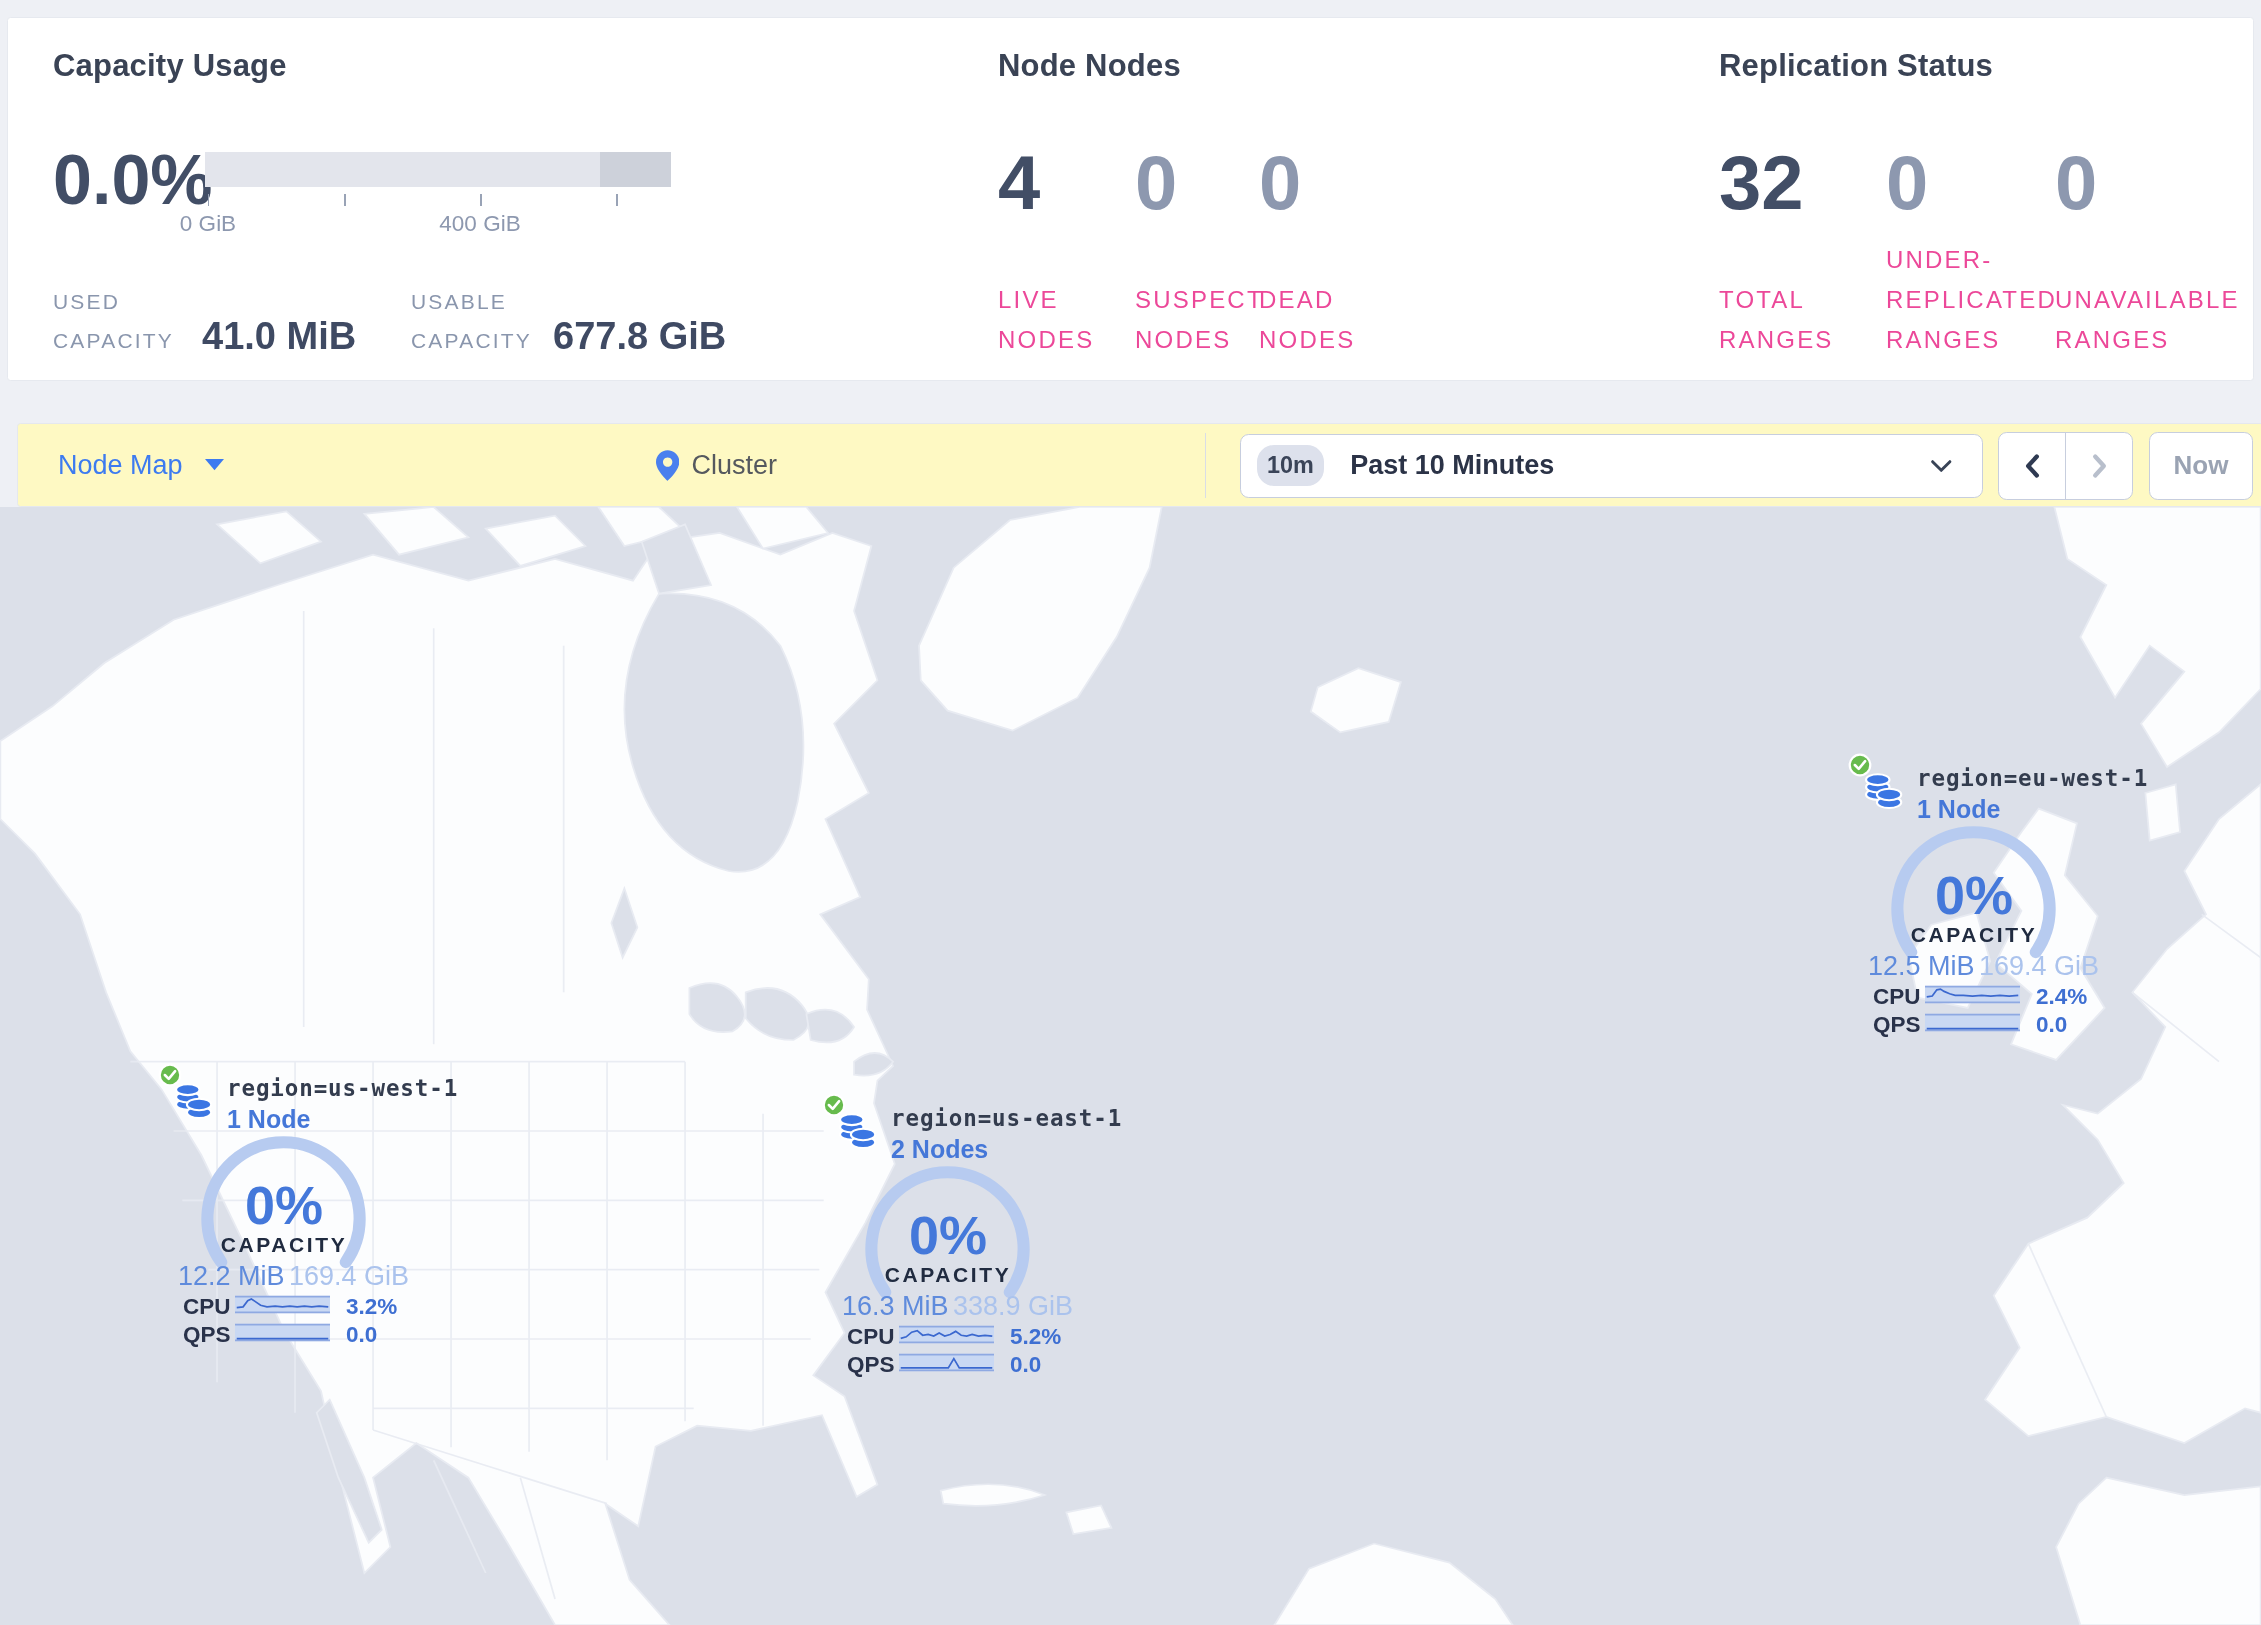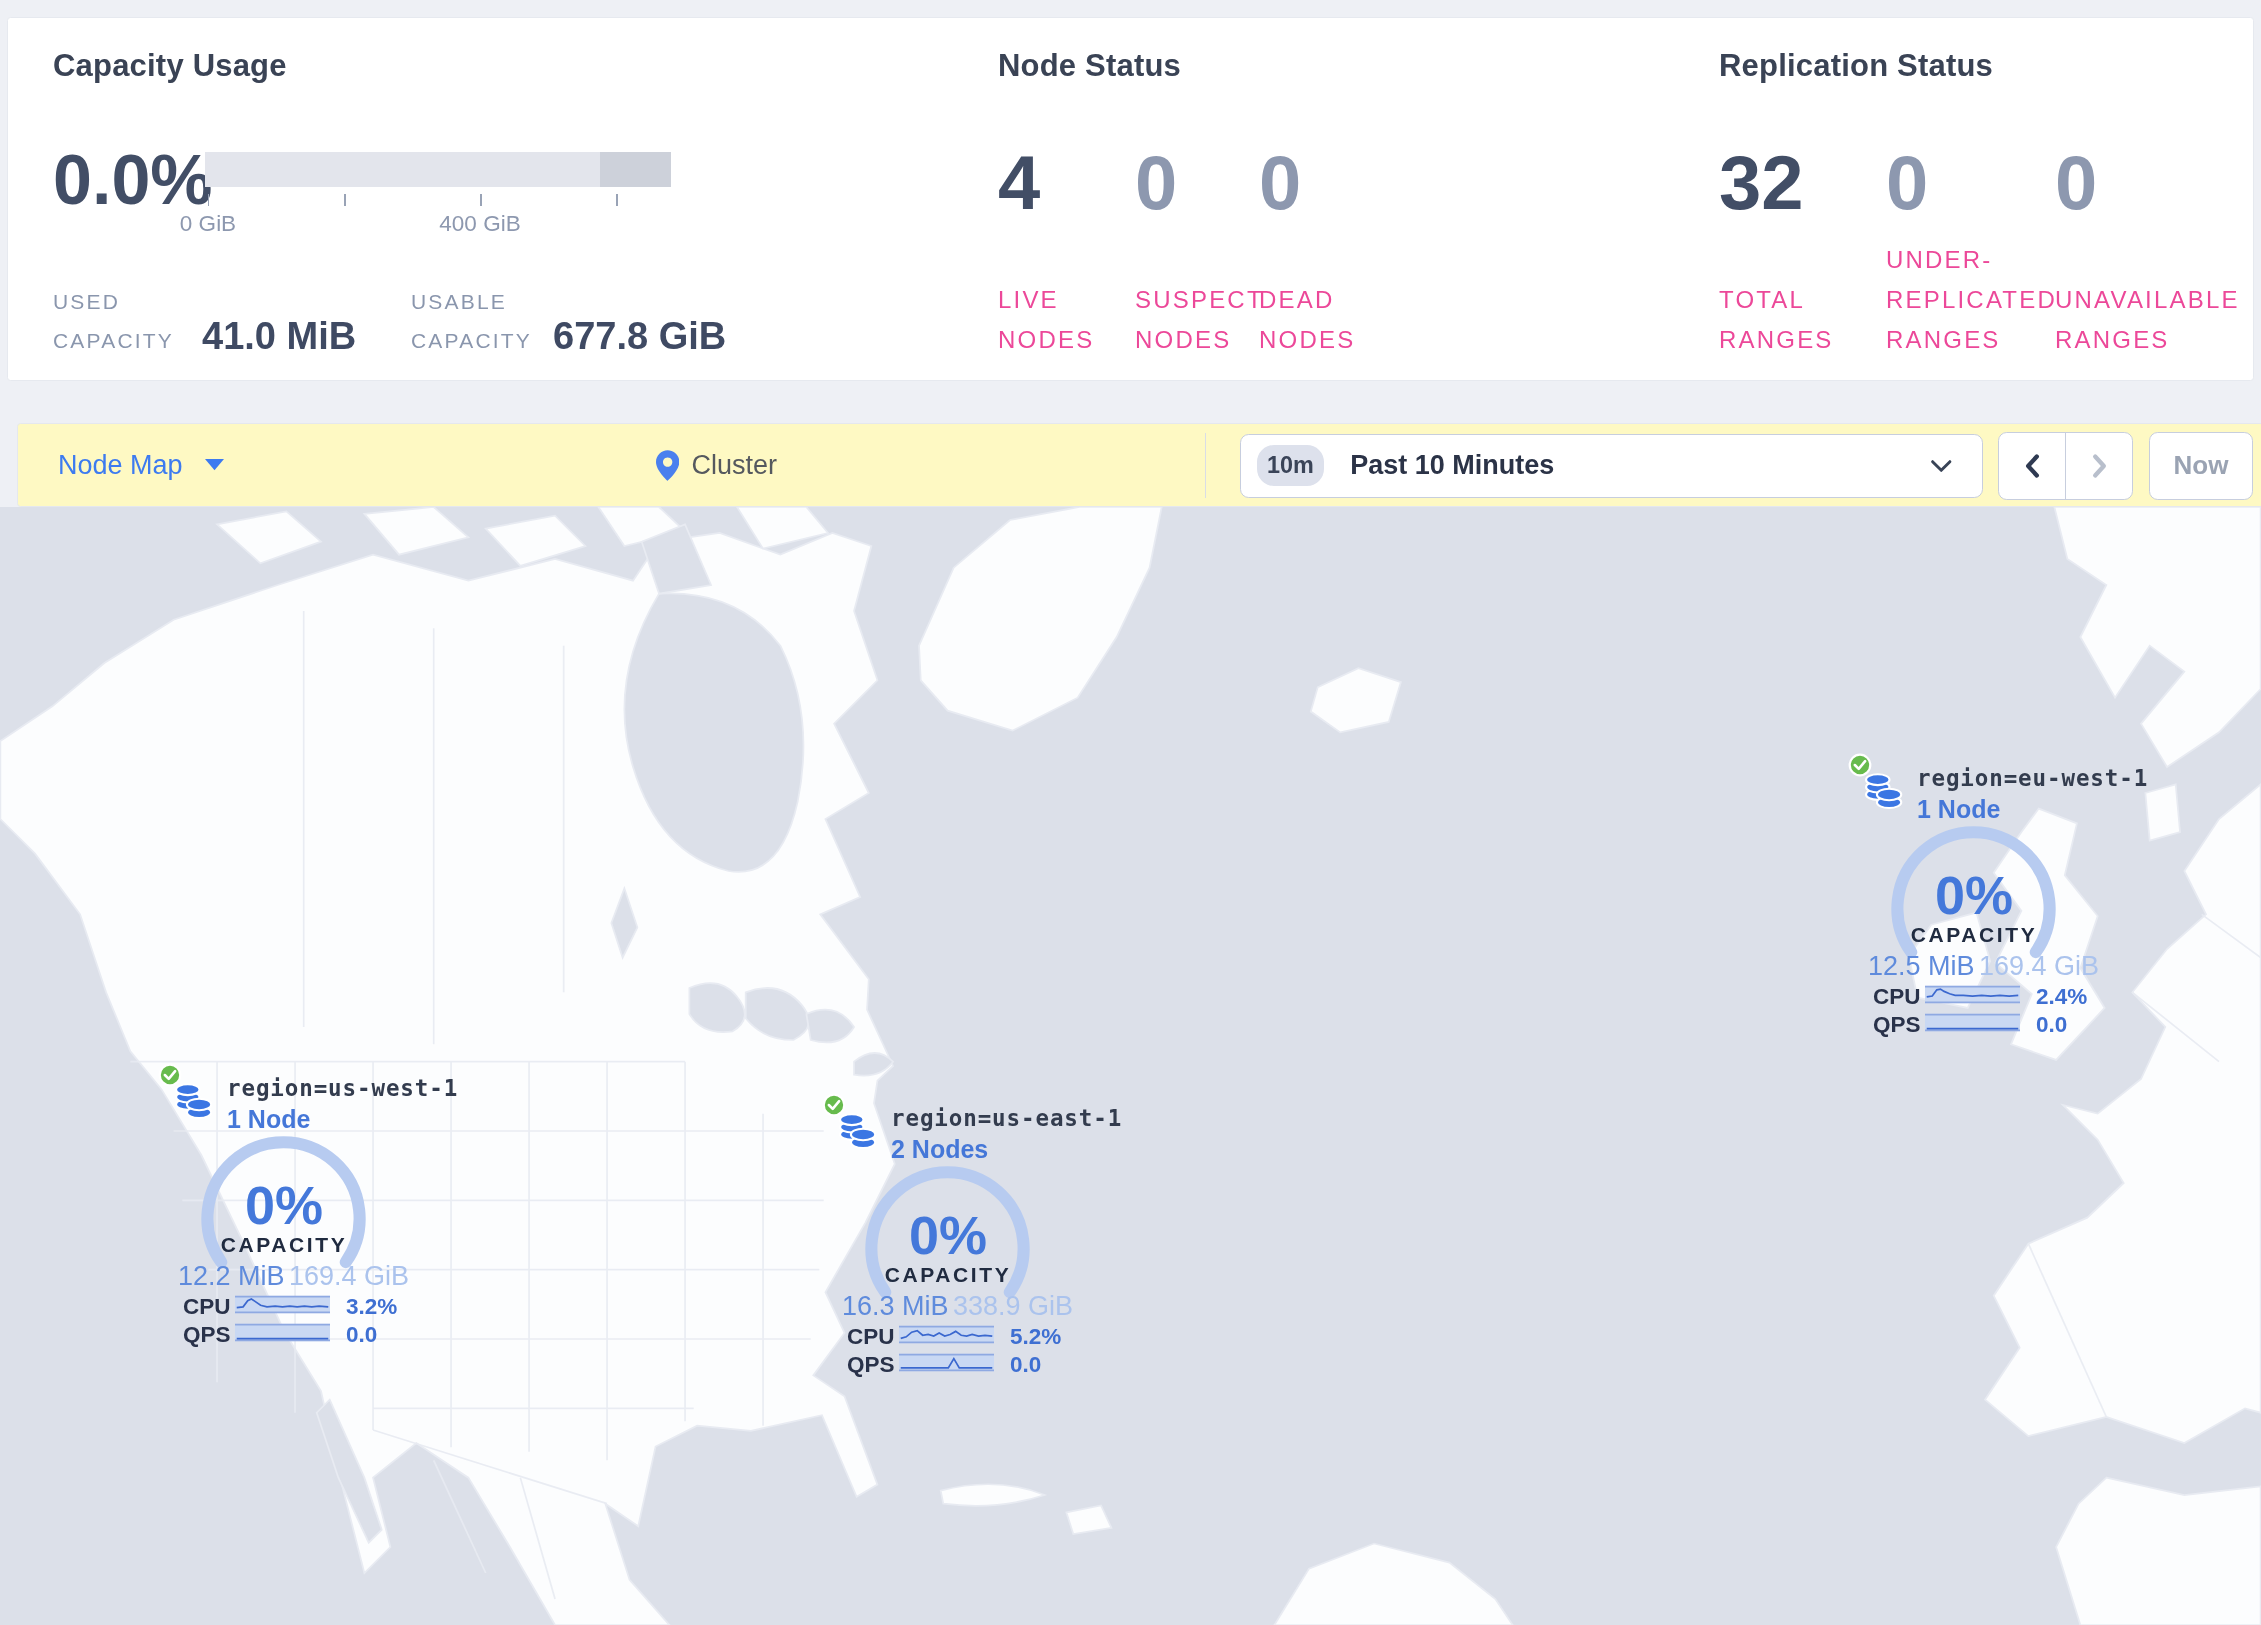--- a/index.html
+++ b/index.html
@@ -124,21 +124,21 @@
         <div class="kv-value used">41.0 MiB</div>
         <div class="kv-label usable">
           <div>USABLE</div>
           <div>CAPACITY</div>
         </div>
         <div class="kv-value usable">677.8 GiB</div>
       </div>
     </section>
 
     <section class="stat-col col-nodes">
-      <h2>Node Status</h2>
+      <h2>Node Nodes</h2>
       <div class="stat-items">
           <div class="stat-item">
             <div class="stat-value">4</div>
             <div class="stat-label">
               <div>LIVE</div>
               <div>NODES</div>
             </div>
           </div>
           <div class="stat-item muted">
             <div class="stat-value">0</div>

